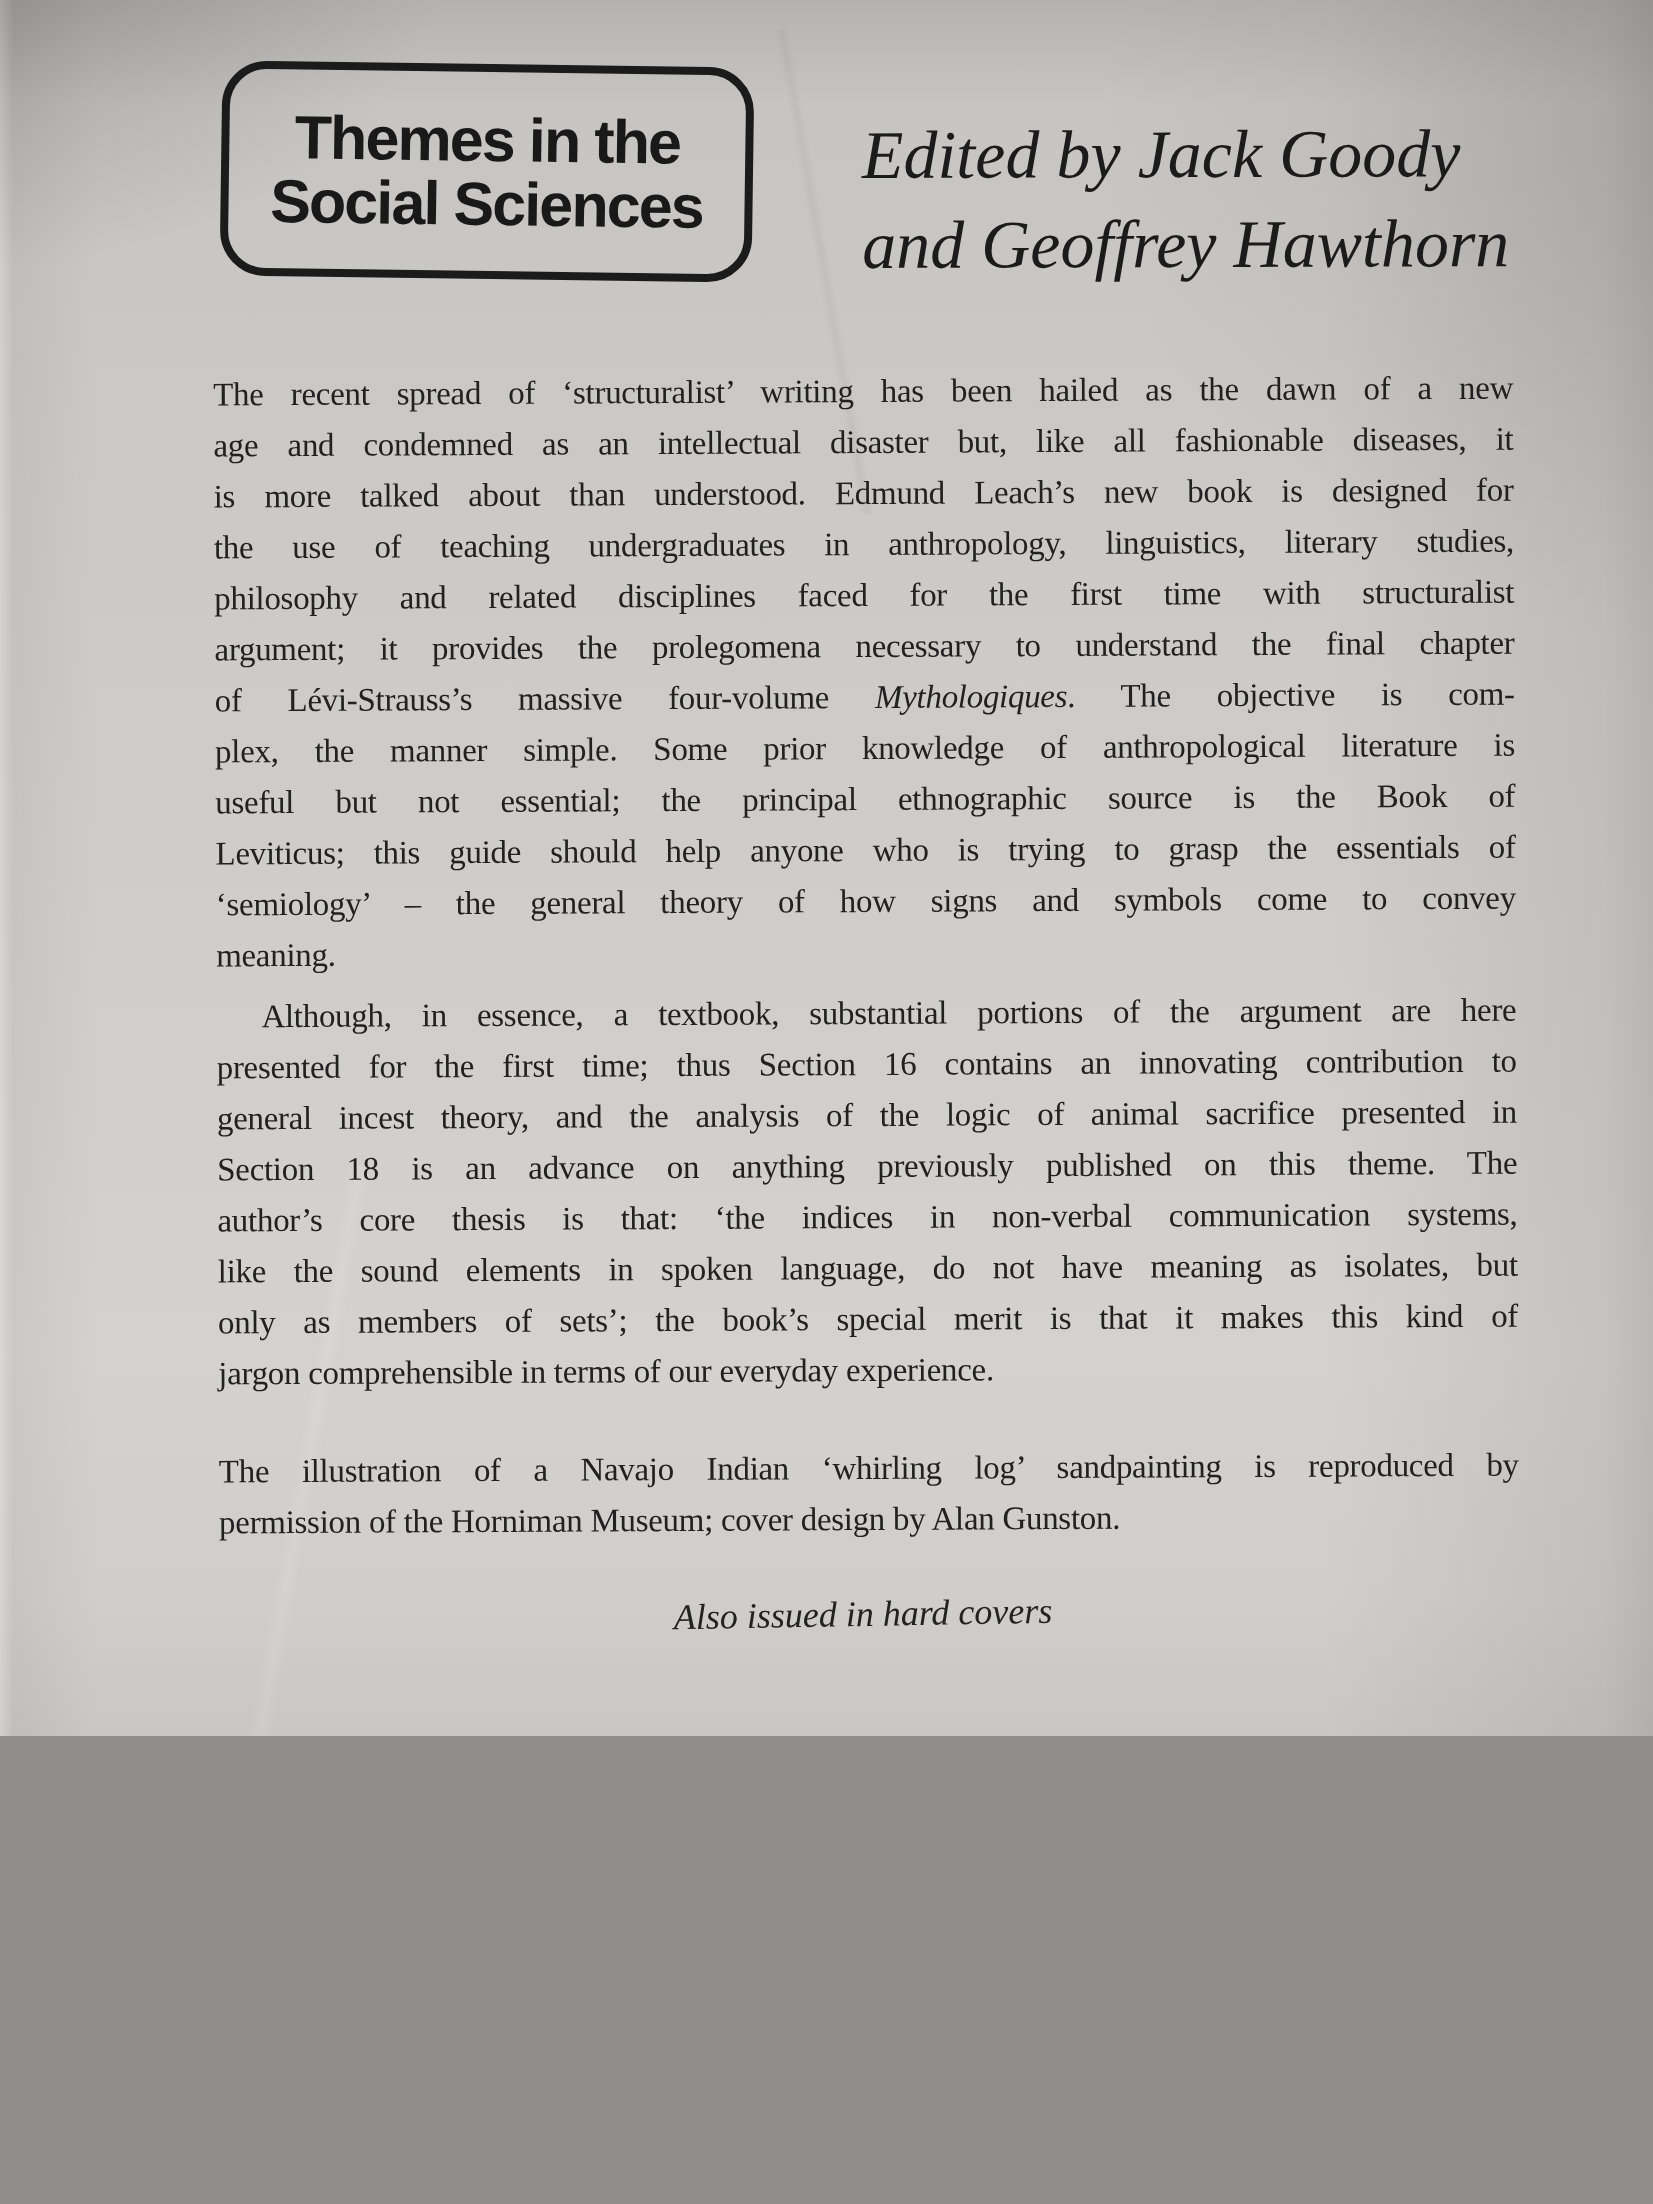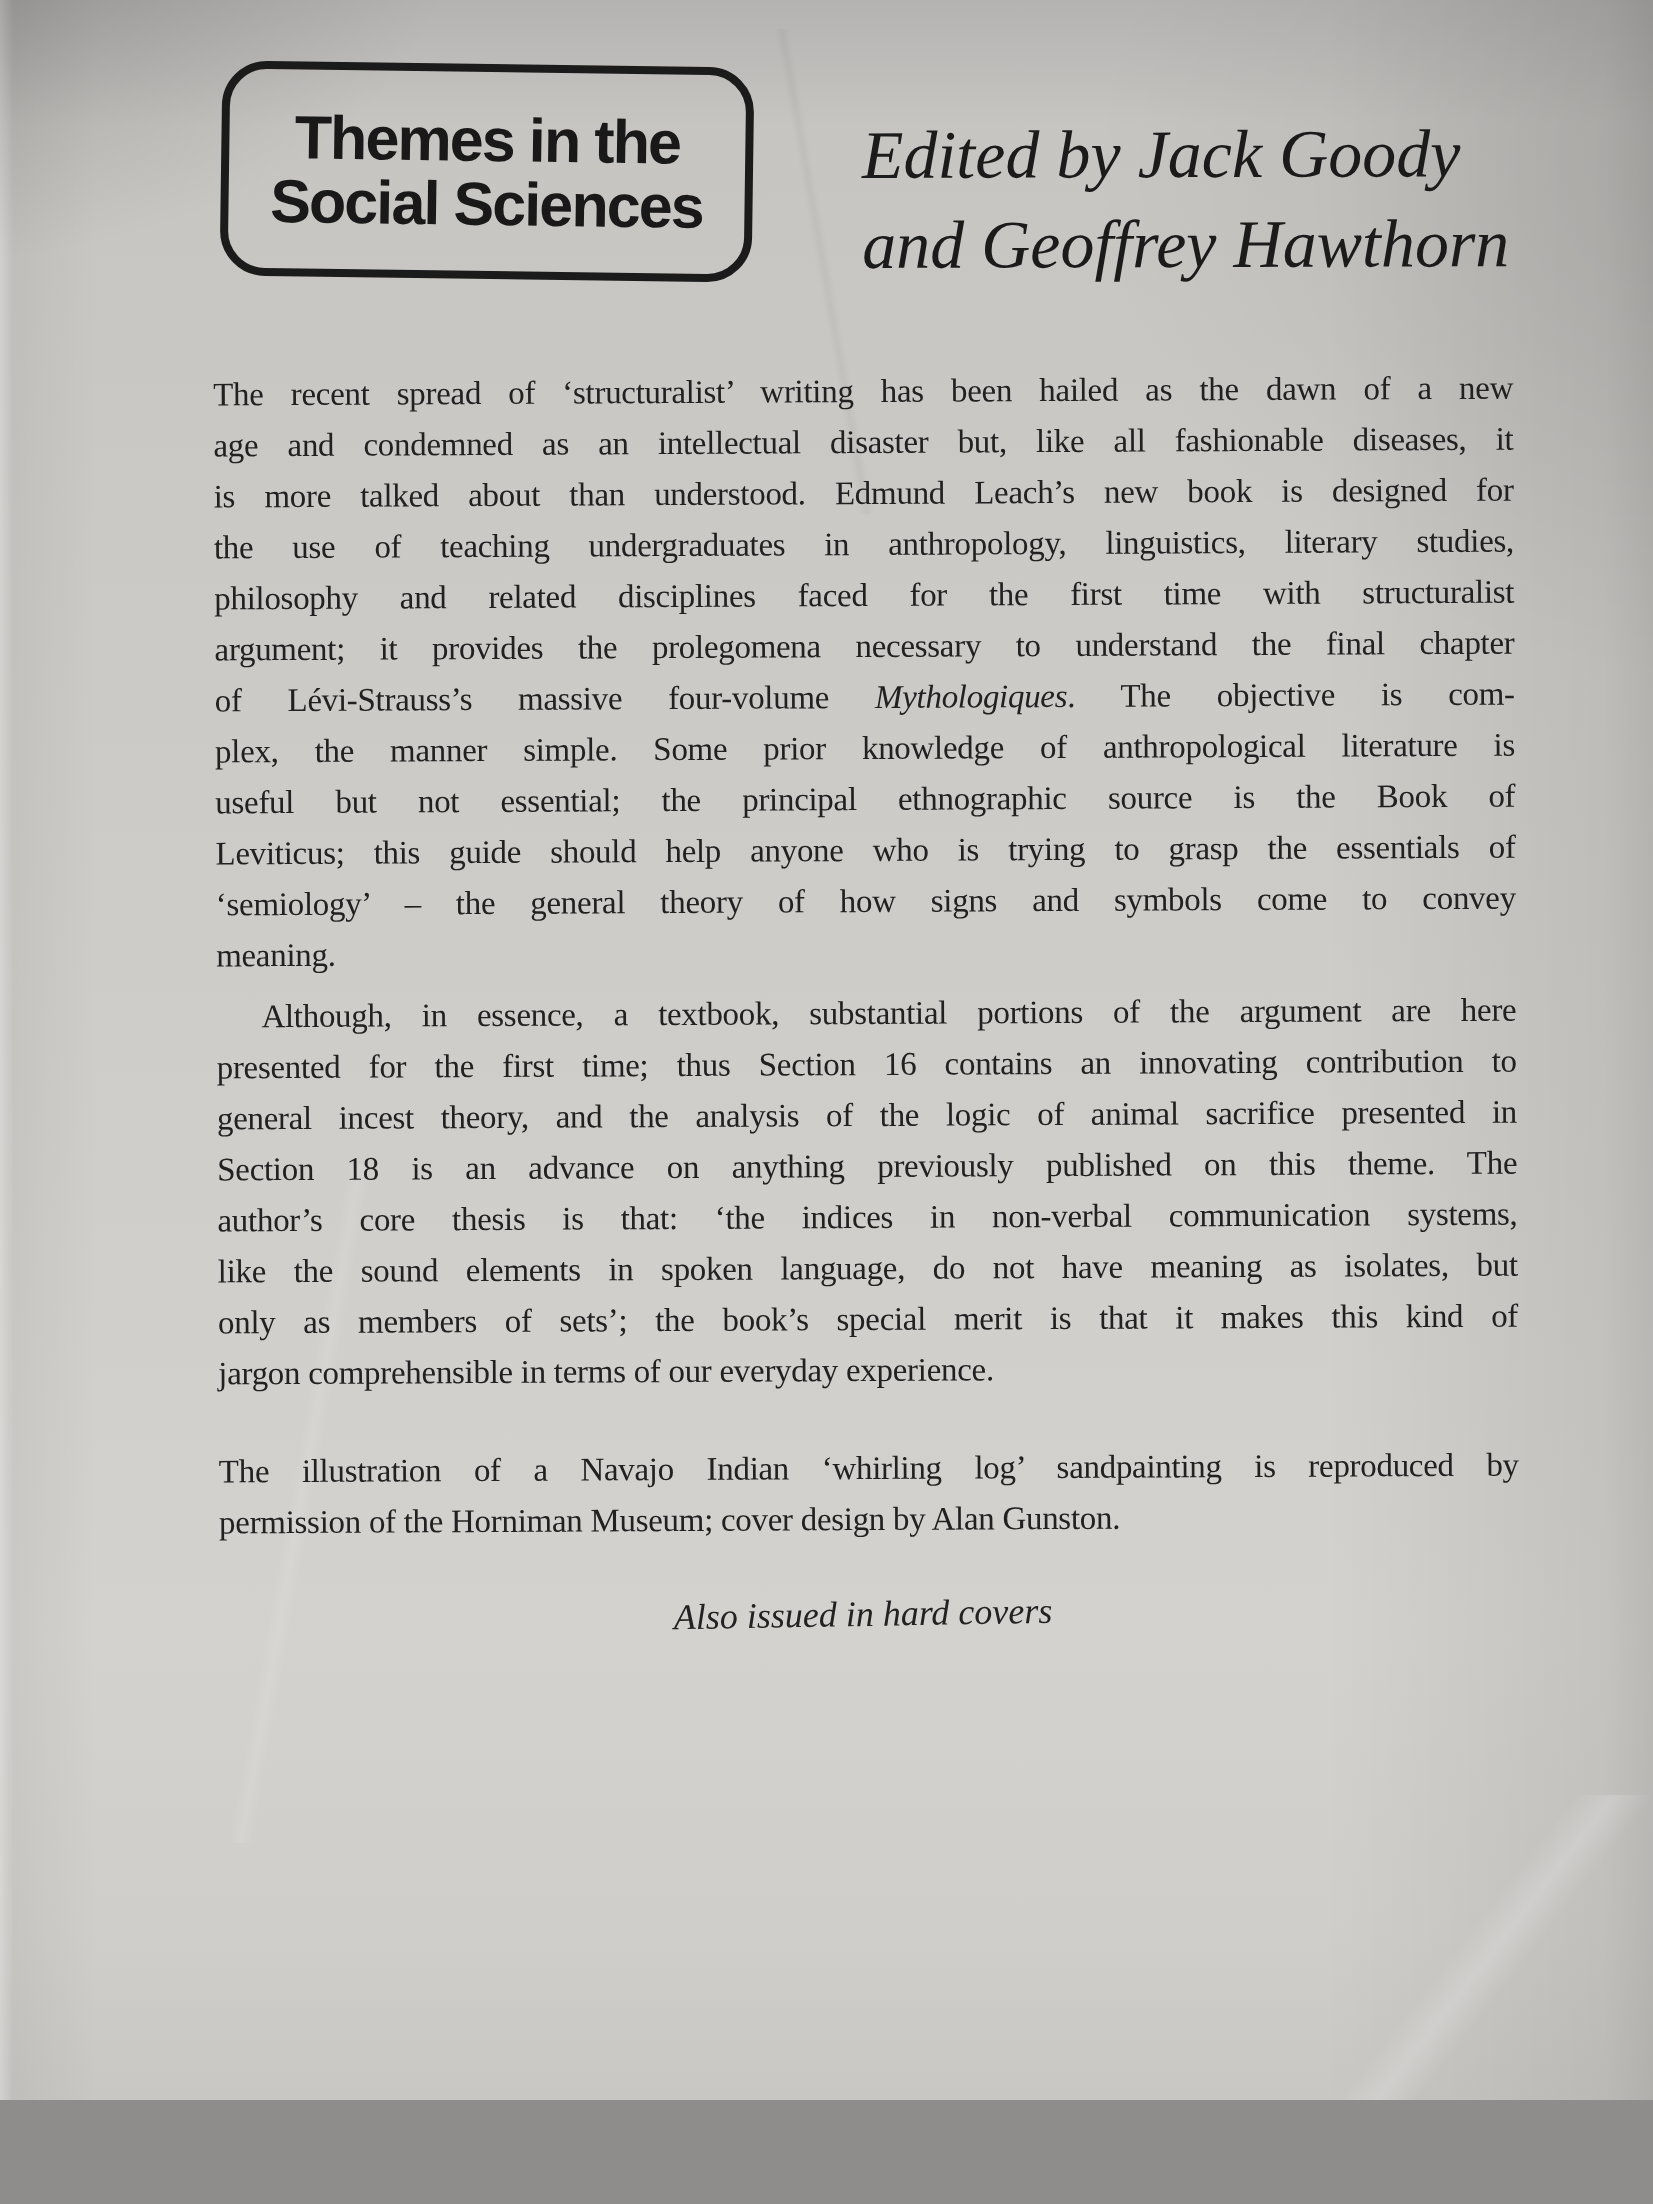--- a/index.html
+++ b/index.html
@@ -1,18 +1,18 @@
 <!DOCTYPE html>
 <html><head>
 <meta charset="utf-8">
 <style>
   html,body{margin:0;padding:0;background:#8f8d8b;}
   .page{
     position:relative;
-    width:1654px;height:2100px;
+    width:1654px;height:1736px;
     overflow:hidden;
     background:
       radial-gradient(1359px 873px at -5% -4%, rgba(0,0,0,0.20), rgba(0,0,0,0.0) 40%),
       radial-gradient(1553px 1164px at 108% 8%, rgba(0,0,0,0.10), rgba(0,0,0,0.0) 45%),
       linear-gradient(90deg, rgba(255,255,255,0.30) 0px, rgba(255,255,255,0.0) 13.6px),
       linear-gradient(90deg, rgba(0,0,0,0.05) 0%, rgba(0,0,0,0.0) 6%, rgba(0,0,0,0.0) 80%, rgba(0,0,0,0.07) 97%, rgba(0,0,0,0.12) 100%),
       linear-gradient(180deg, #b5b3b1 0%, #c7c5c2 6%, #cbc9c6 25%, #cfcdca 50%, #d4d2cf 78%, #d0cecb 92%, #c9c7c4 100%);
     font-family:"Liberation Serif", serif;
     color:#1f1f1f;
   }

